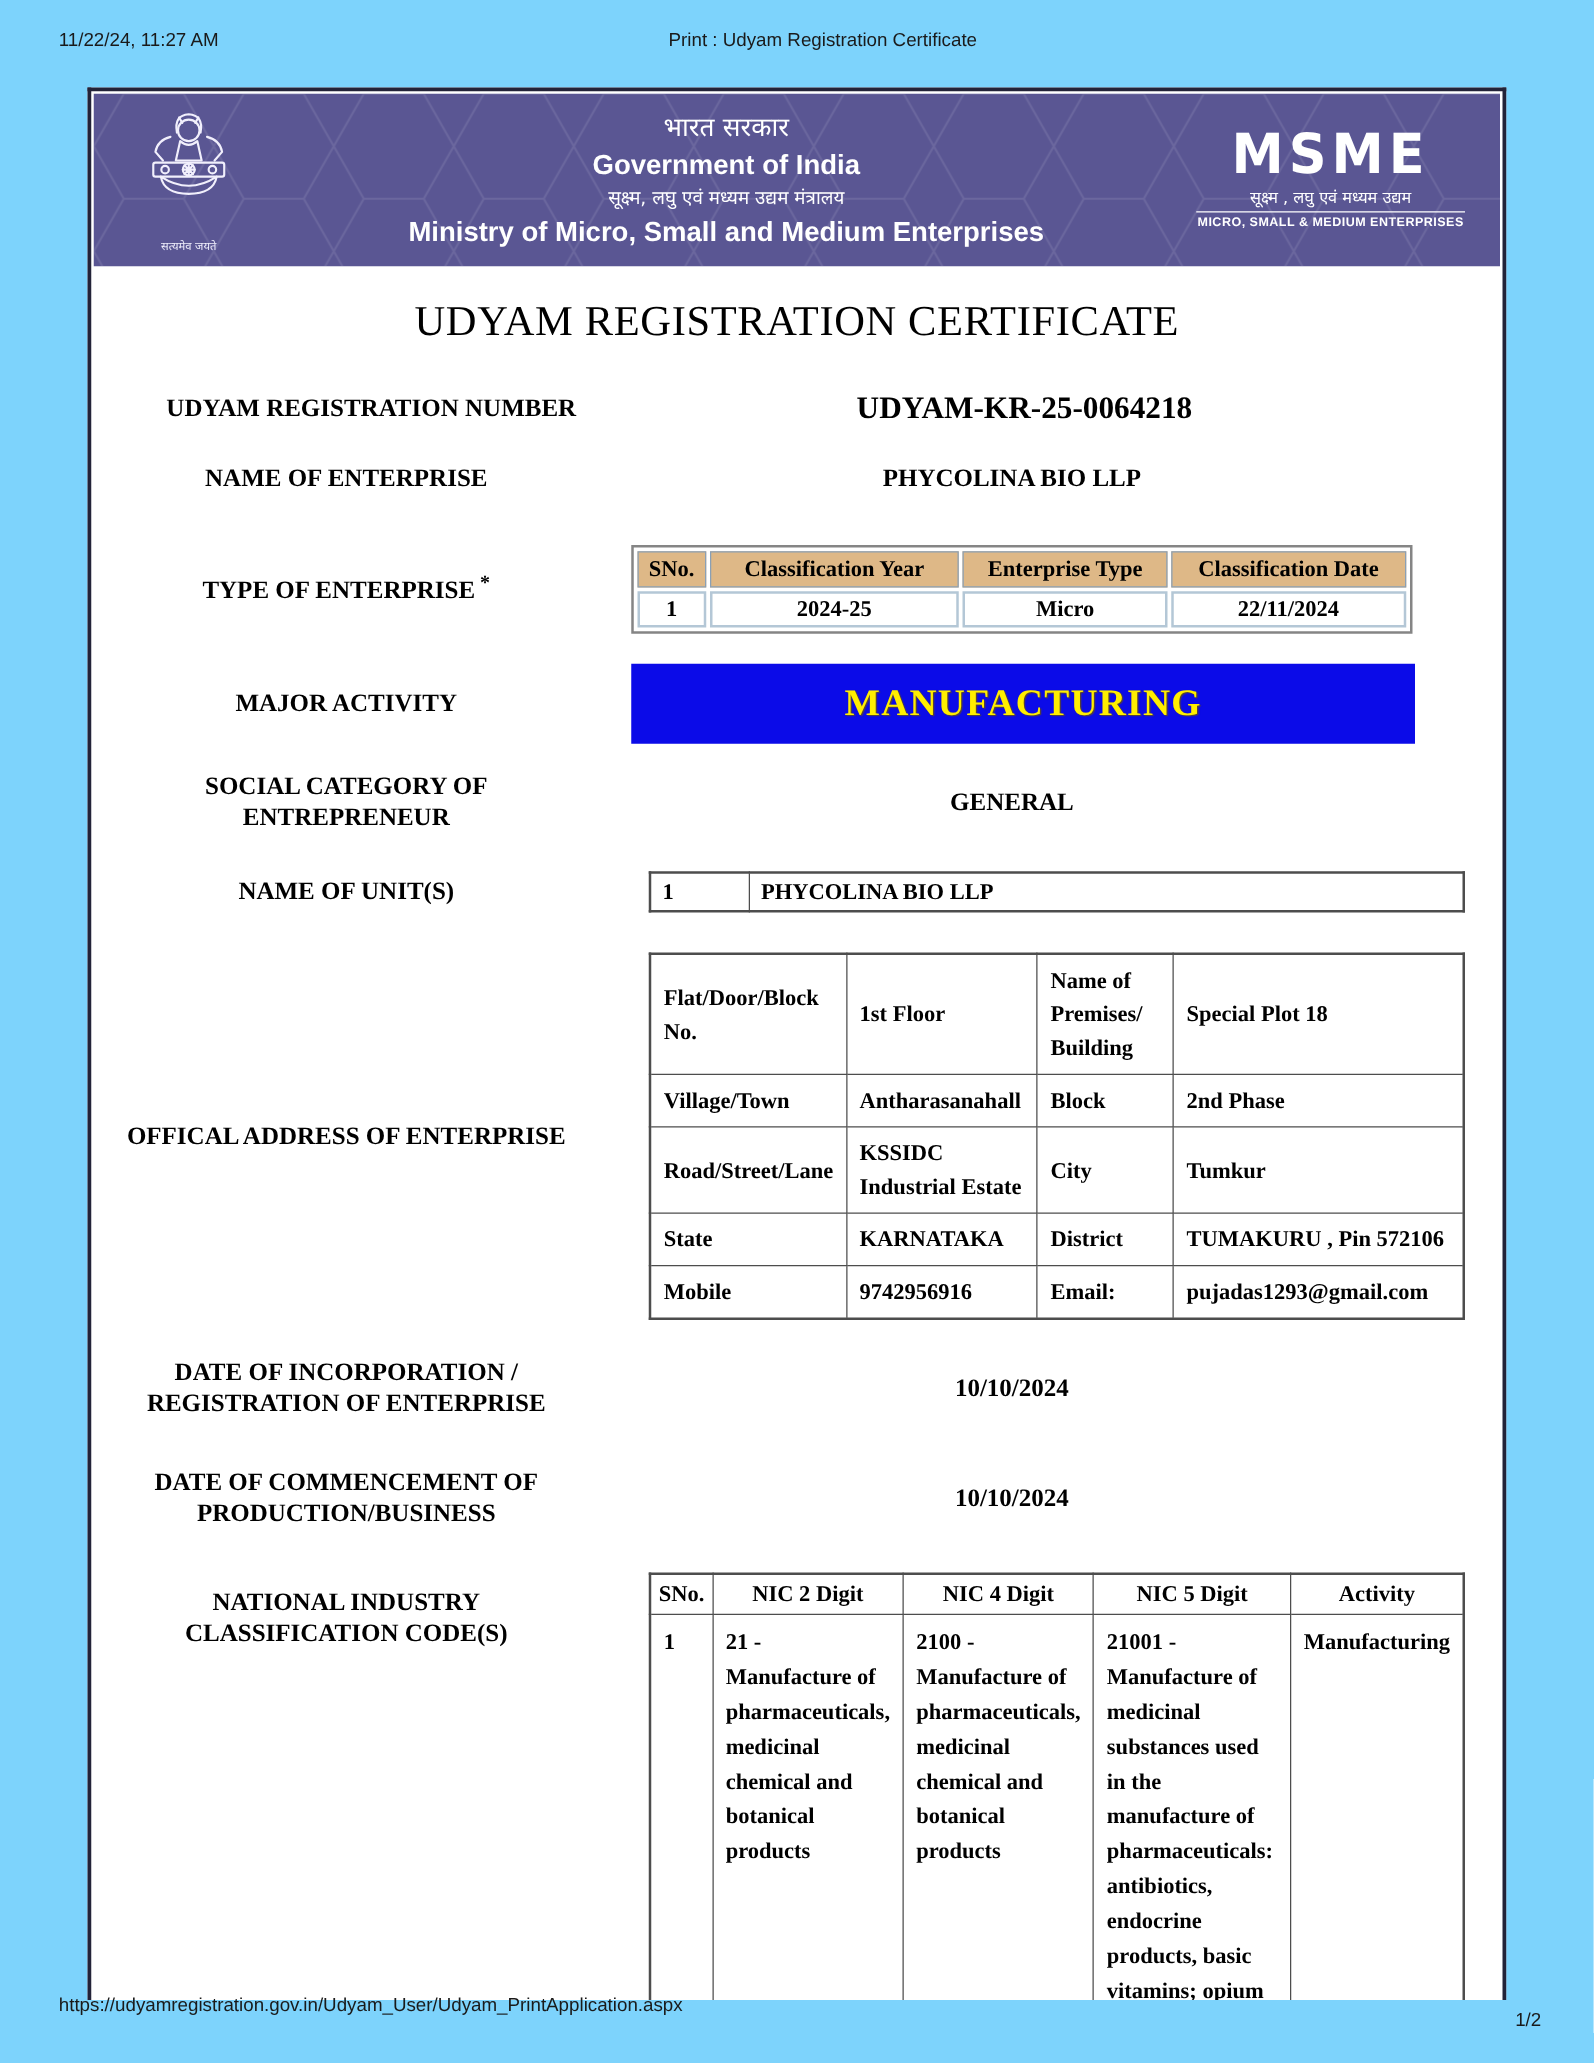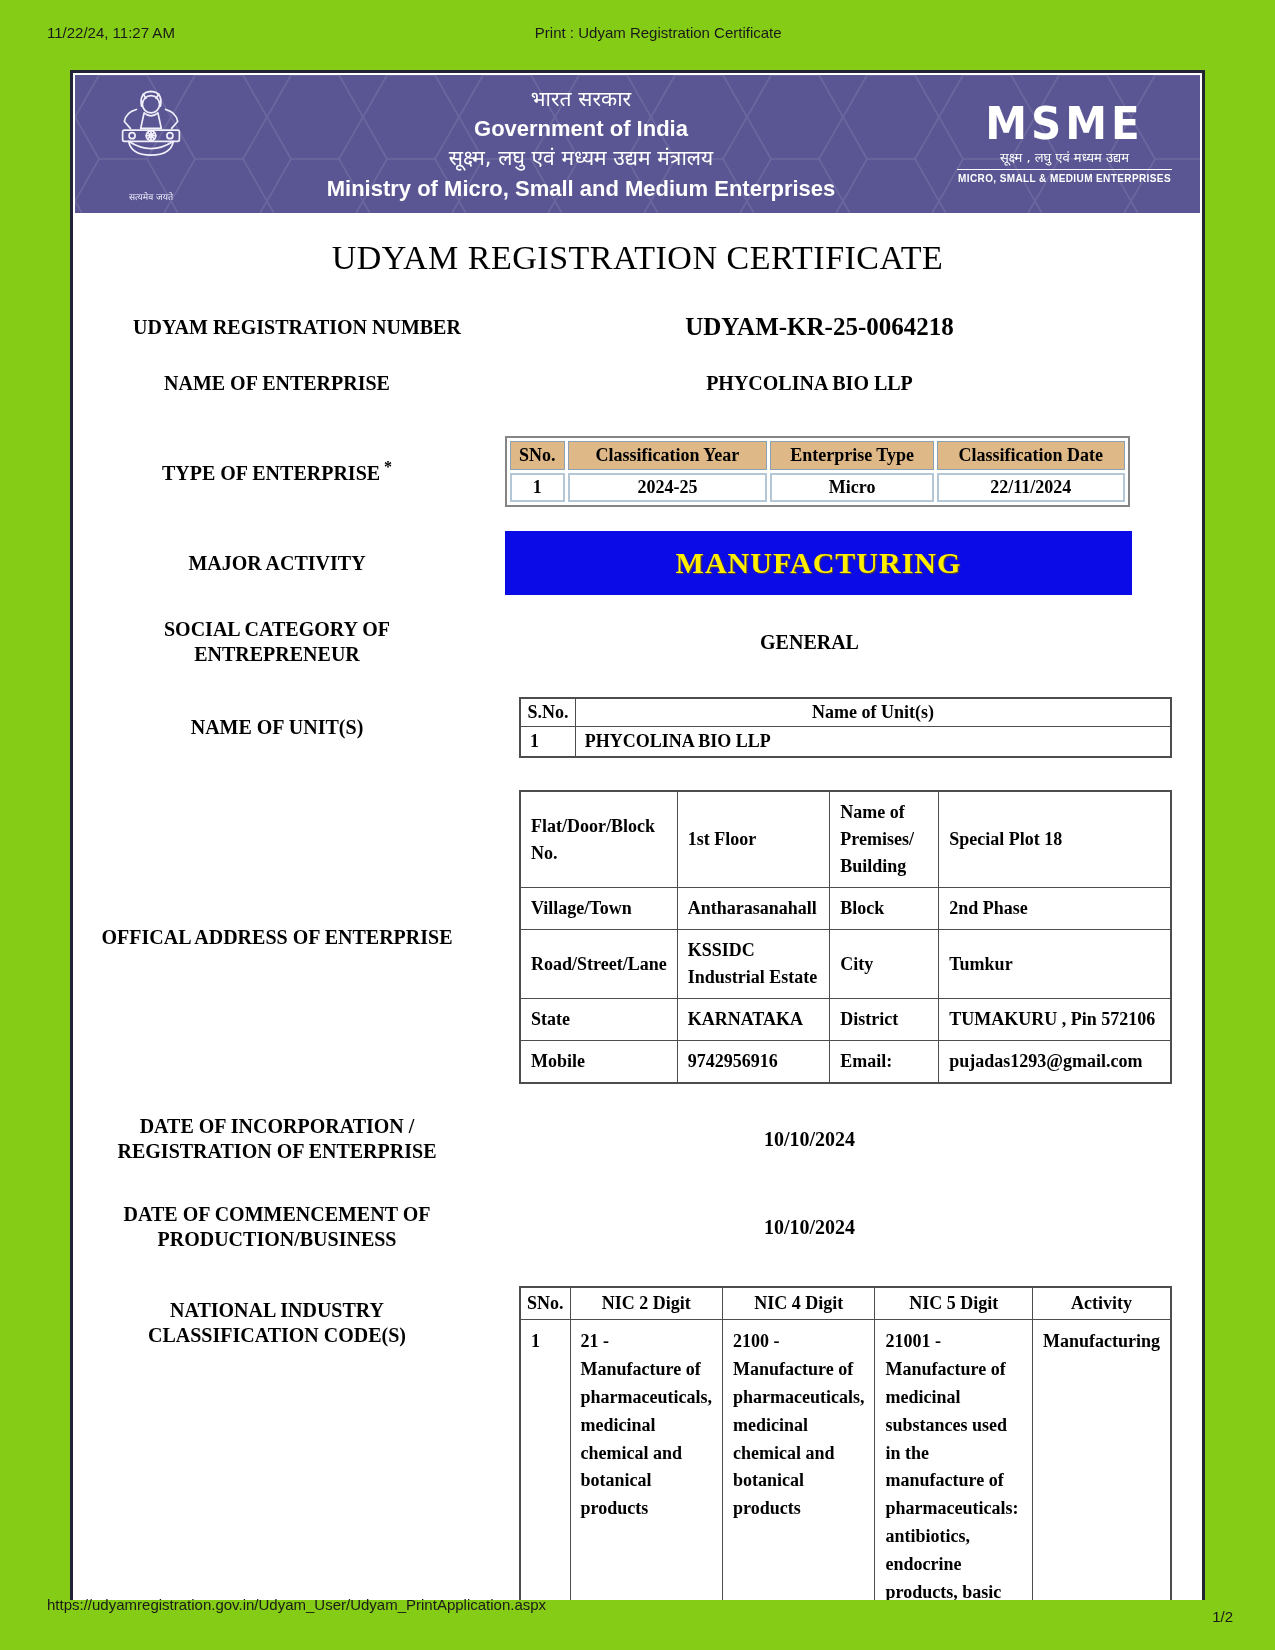--- a/index.html
+++ b/index.html
@@ -1,19 +1,19 @@
 <!DOCTYPE html>
 <html><head>
 <meta charset="utf-8">
 <style>
   * { margin:0; padding:0; box-sizing:border-box; }
   html,body { background:#ffffff; }
   .page {
     position:relative; width:1275px; height:1650px; margin:0 auto;
-    background:#84cc16; overflow:hidden;
+    background:#7dd3fc; overflow:hidden;
     font-family:"Liberation Serif","DejaVu Serif",serif;
     color:#000;
   }
   
   .print-header {
     position:absolute; top:24px; left:47px; right:45px; height:20px;
     font-family:"Liberation Sans","DejaVu Sans",sans-serif;
     font-size:15px; color:#1a1a1a;
   }
   .print-header .ph-title {
@@ -35,21 +35,21 @@
     position:relative; margin:2px; height:138px; background:#5a5693; overflow:hidden;
     display:flex; align-items:center;
   }
   .hexbg { position:absolute; inset:0; width:100%; height:100%; }
   .band-emblem { position:relative; z-index:2; width:130px; display:flex; flex-direction:column; align-items:center; padding-left:22px; }
   .band-emblem svg { display:block; }
   .emblem-caption { color:#efeefc; font-size:9px; margin-top:1px; font-family:"DejaVu Sans",sans-serif; }
   .band-center { position:relative; z-index:2; flex:1; text-align:center; color:#ffffff; line-height:1.0; }
   .bc-hi1 { font-size:21px; font-family:"DejaVu Sans",sans-serif; }
   .bc-en1 { font-size:22px; font-weight:bold; font-family:"Liberation Sans","DejaVu Sans",sans-serif; margin-top:8px; }
-  .bc-hi2 { font-size:21px; font-family:"DejaVu Sans",sans-serif; margin-top:8px; }
+  .bc-hi2 { font-size:15px; font-family:"DejaVu Sans",sans-serif; margin-top:8px; }
   .bc-en2 { font-size:22px; font-weight:bold; font-family:"Liberation Sans","DejaVu Sans",sans-serif; margin-top:9px; }
   .band-msme { position:relative; z-index:2; width:215px; margin-right:28px; text-align:center; color:#fff; }
   .msme-word {
     font-family:"DejaVu Sans",sans-serif; font-weight:800; font-size:42px; line-height:0.95;
     letter-spacing:4px; transform:scaleY(1.05); color:#fff;
   }
   .msme-hindi {
     font-family:"DejaVu Sans",sans-serif; font-size:13px; padding-bottom:3px; margin-top:4px;
     border-bottom:1px solid #ffffff;
   }
@@ -253,24 +253,20 @@
         </div>
     </div>
 
     <div class="row mt-units">
       <div class="label-col">
           <div class="label">NAME OF UNIT(S)</div>
         </div>
       <div class="content-col">
         <table class="grid-table units-table">
           <tbody>
-              <tr>
-            <th class="c-usno">S.No.</th>
-            <th>Name of Unit(s)</th>
-          </tr>
           <tr>
             <td>1</td>
             <td>PHYCOLINA BIO LLP</td>
           </tr>
         </tbody>
           </table>
       </div>
     </div>
 
     <div class="row mt-addr">

